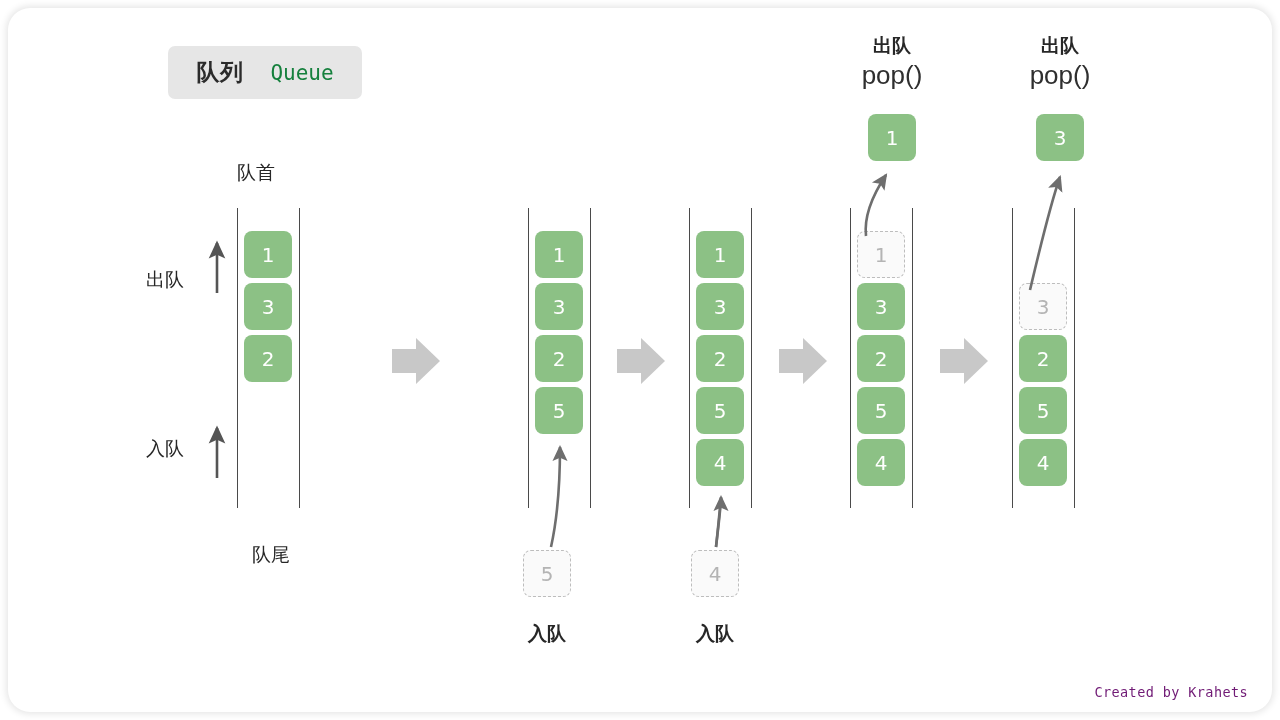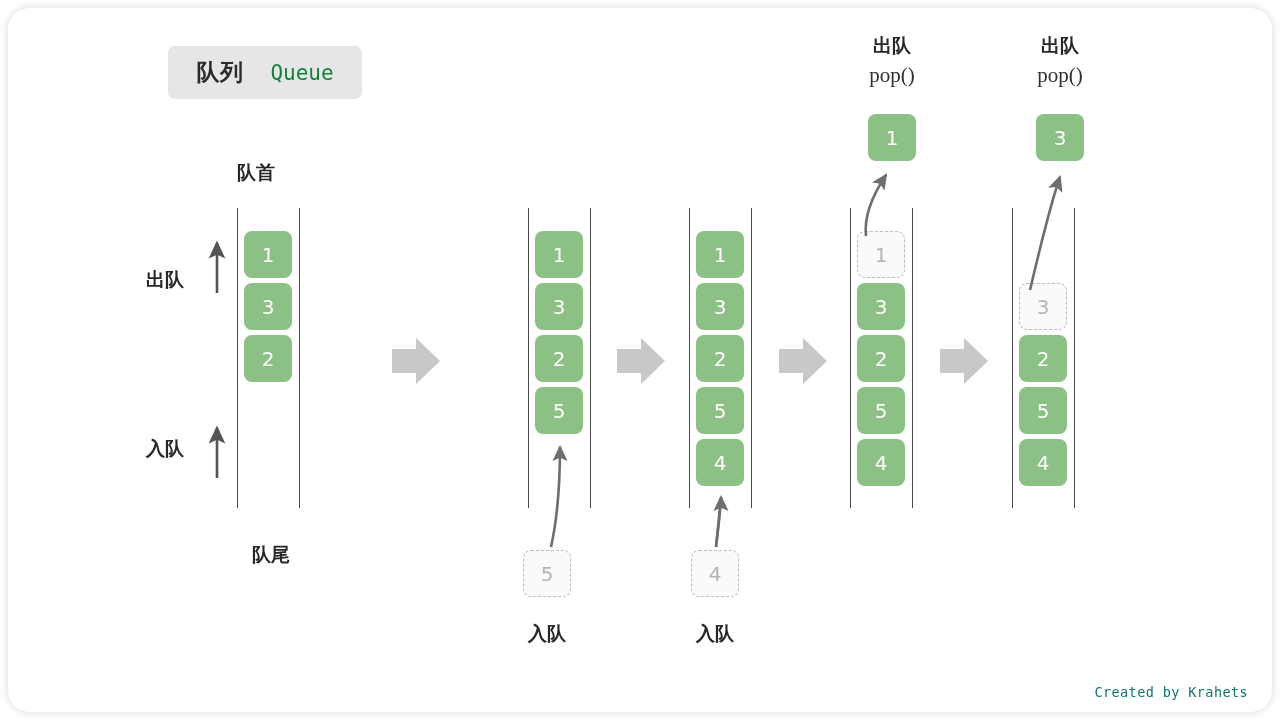--- a/index.html
+++ b/index.html
@@ -57,21 +57,21 @@
   #title-badge .en {
     font-family: "DejaVu Sans Mono", monospace;
     font-size: 21px;
     color: #15803d;
   }
 
   
   .cap-cn {
     position: absolute;
     font-size: 19px;
-    font-weight: bold;
+    font-weight: normal;
     color: #272727;
     white-space: nowrap;
   }
   .green-num { color: #46a04b; font-weight: bold; }
 
   
   .col {
     position: absolute;
     top: 208px;
     width: 64px;
@@ -165,34 +165,34 @@
     text-align: center;
     white-space: nowrap;
   }
   .oplabel .l1 {
     font-size: 19px;
     font-weight: bold;
     color: #272727;
     line-height: 28px;
   }
   .oplabel .l2 {
-    font-family: Liberation Serif, serif;
-    font-size: 21px;
+    font-family: Liberation Sans, sans-serif;
+    font-size: 26px;
     color: #2f2f2f;
     line-height: 30px;
   }
 
   
   #footer {
     position: absolute;
     right: 32px;
     bottom: 20px;
     font-family: "DejaVu Sans Mono", monospace;
     font-size: 13.5px;
-    color: #0f766e;
+    color: #701a75;
     letter-spacing: 0.4px;
     white-space: nowrap;
   }
 </style>
 </head>
 <body>
 
 <div id="card"></div>
 
 <div id="stage">

